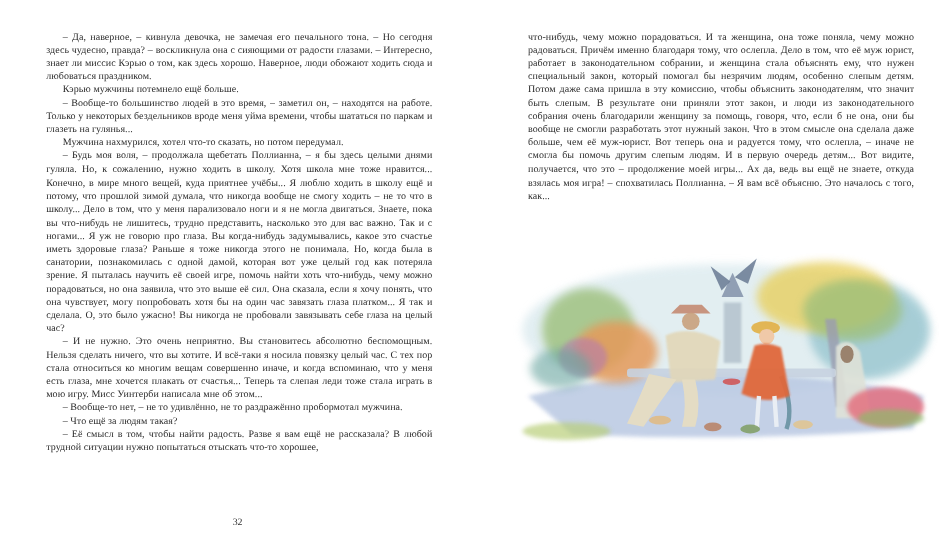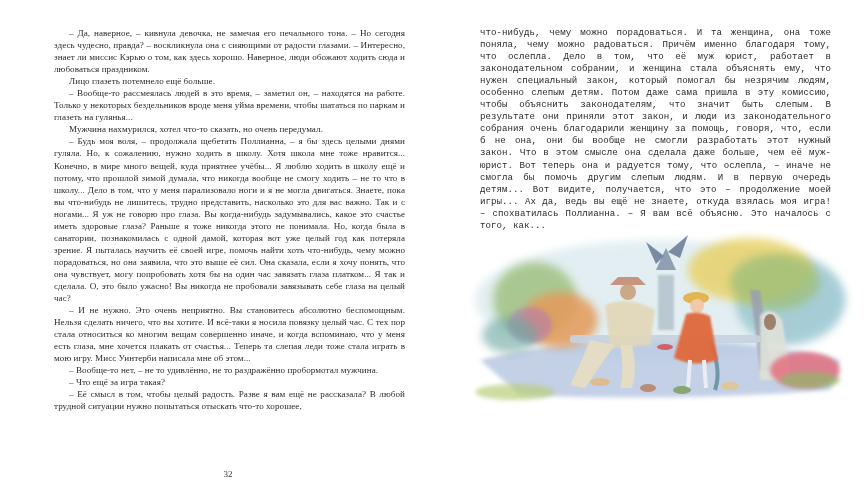--- a/index.html
+++ b/index.html
@@ -5,22 +5,22 @@
   html, body { margin: 0; padding: 0; }
   body {
     width: 864px; height: 501px; overflow: hidden;
     background: #ffffff;
     font-family: "Liberation Serif", "DejaVu Serif", serif;
     color: #2a2a2a;
     position: relative;
   }
   .spread { position: absolute; inset: 0; }
   .page { position: absolute; top: 0; height: 501px; }
-  .page-left { left: 12px; width: 432px; }
-  .page-right { left: 432px; width: 432px; font-family: Liberation Mono, monospace; }
+  .page-left { left: 0; width: 432px; }
+  .page-right { left: 432px; width: 432px; }
 
   .column {
     position: absolute;
     font-size: 9.1px;
     line-height: 12.05px;
     text-align: justify;
     hyphens: manual;
     letter-spacing: 0.05px;
   }
   .page-left .column { left: 42px; top: 27px; width: 351px; }
@@ -40,28 +40,28 @@
   .illustration svg { width: 100%; height: 100%; display: block; }
 </style>
 </head>
 <body>
 
 <div class="spread">
 
   <div class="page page-left">
     <div class="column">
       <p>– Да, наверное, – кивнула девочка, не замечая его печального тона. – Но сегодня здесь чудесно, правда? – воскликнула она с сияющими от радости глазами. – Интересно, знает ли миссис Кэрью о том, как здесь хорошо. Наверное, люди обожают ходить сюда и любоваться праздником.</p>
-      <p>Лицо глазеть потемнело ещё больше.</p>
-      <p>– Вообще-то рассмеялась людей в это время, – заметил он, – находятся на работе. Только у некоторых бездельников вроде меня уйма времени, чтобы шататься по паркам и глазеть на гулянья...</p>
-      <p>Мужчина нахмурился, хотел что-то сказать, но очень передумал.</p>
+      <p>Кэрью мужчины потемнело ещё больше.</p>
+      <p>– Вообще-то большинство людей в это время, – заметил он, – находятся на работе. Только у некоторых бездельников вроде меня уйма времени, чтобы шататься по паркам и глазеть на гулянья...</p>
+      <p>Мужчина нахмурился, хотел что-то сказать, но потом передумал.</p>
       <p>– Будь моя воля, – продолжала щебетать Поллианна, – я бы здесь целыми днями гуляла. Но, к сожалению, нужно ходить в школу. Хотя школа мне тоже нравится... Конечно, в мире много вещей, куда приятнее учёбы... Я люблю ходить в школу ещё и потому, что прошлой зимой думала, что никогда вообще не смогу ходить – не то что в школу... Дело в том, что у меня парализовало ноги и я не могла двигаться. Знаете, пока вы что-нибудь не лишитесь, трудно представить, насколько это для вас важно. Так и с ногами... Я уж не говорю про глаза. Вы когда-нибудь задумывались, какое это счастье иметь здоровые глаза? Раньше я тоже никогда этого не понимала. Но, когда была в санатории, познакомилась с одной дамой, которая вот уже целый год как потеряла зрение. Я пыталась научить её своей игре, помочь найти хоть что-нибудь, чему можно порадоваться, но она заявила, что это выше её сил. Она сказала, если я хочу понять, что она чувствует, могу попробовать хотя бы на один час завязать глаза платком... Я так и сделала. О, это было ужасно! Вы никогда не пробовали завязывать себе глаза на целый час?</p>
       <p>– И не нужно. Это очень неприятно. Вы становитесь абсолютно беспомощным. Нельзя сделать ничего, что вы хотите. И всё-таки я носила повязку целый час. С тех пор стала относиться ко многим вещам совершенно иначе, и когда вспоминаю, что у меня есть глаза, мне хочется плакать от счастья... Теперь та слепая леди тоже стала играть в мою игру. Мисс Уинтерби написала мне об этом...</p>
       <p>– Вообще-то нет, – не то удивлённо, не то раздражённо пробормотал мужчина.</p>
-      <p>– Что ещё за игра такая?</p>
-      <p>– Её смысл в том, чтобы целый радость. Разве я вам ещё не рассказала? В любой трудной ситуации нужно попытаться отыскать что-то хорошее,</p>
+      <p>– Что ещё за людям такая?</p>
+      <p>– Её смысл в том, чтобы найти радость. Разве я вам ещё не рассказала? В любой трудной ситуации нужно попытаться отыскать что-то хорошее,</p>
     </div>
     <div class="page-number">32</div>
   </div>
 
   <div class="page page-right">
     <div class="column">
       <p class="cont">что-нибудь, чему можно порадоваться. И та женщина, она тоже поняла, чему можно радоваться. Причём именно благодаря тому, что ослепла. Дело в том, что её муж юрист, работает в законодательном собрании, и женщина стала объяснять ему, что нужен специальный закон, который помогал бы незрячим людям, особенно слепым детям. Потом даже сама пришла в эту комиссию, чтобы объяснить законодателям, что значит быть слепым. В результате они приняли этот закон, и люди из законодательного собрания очень благодарили женщину за помощь, говоря, что, если б не она, они бы вообще не смогли разработать этот нужный закон. Что в этом смысле она сделала даже больше, чем её муж-юрист. Вот теперь она и радуется тому, что ослепла, – иначе не смогла бы помочь другим слепым людям. И в первую очередь детям... Вот видите, получается, что это – продолжение моей игры... Ах да, ведь вы ещё не знаете, откуда взялась моя игра! – спохватилась Поллианна. – Я вам всё объясню. Это началось с того, как...</p>
     </div>
   </div>
 

